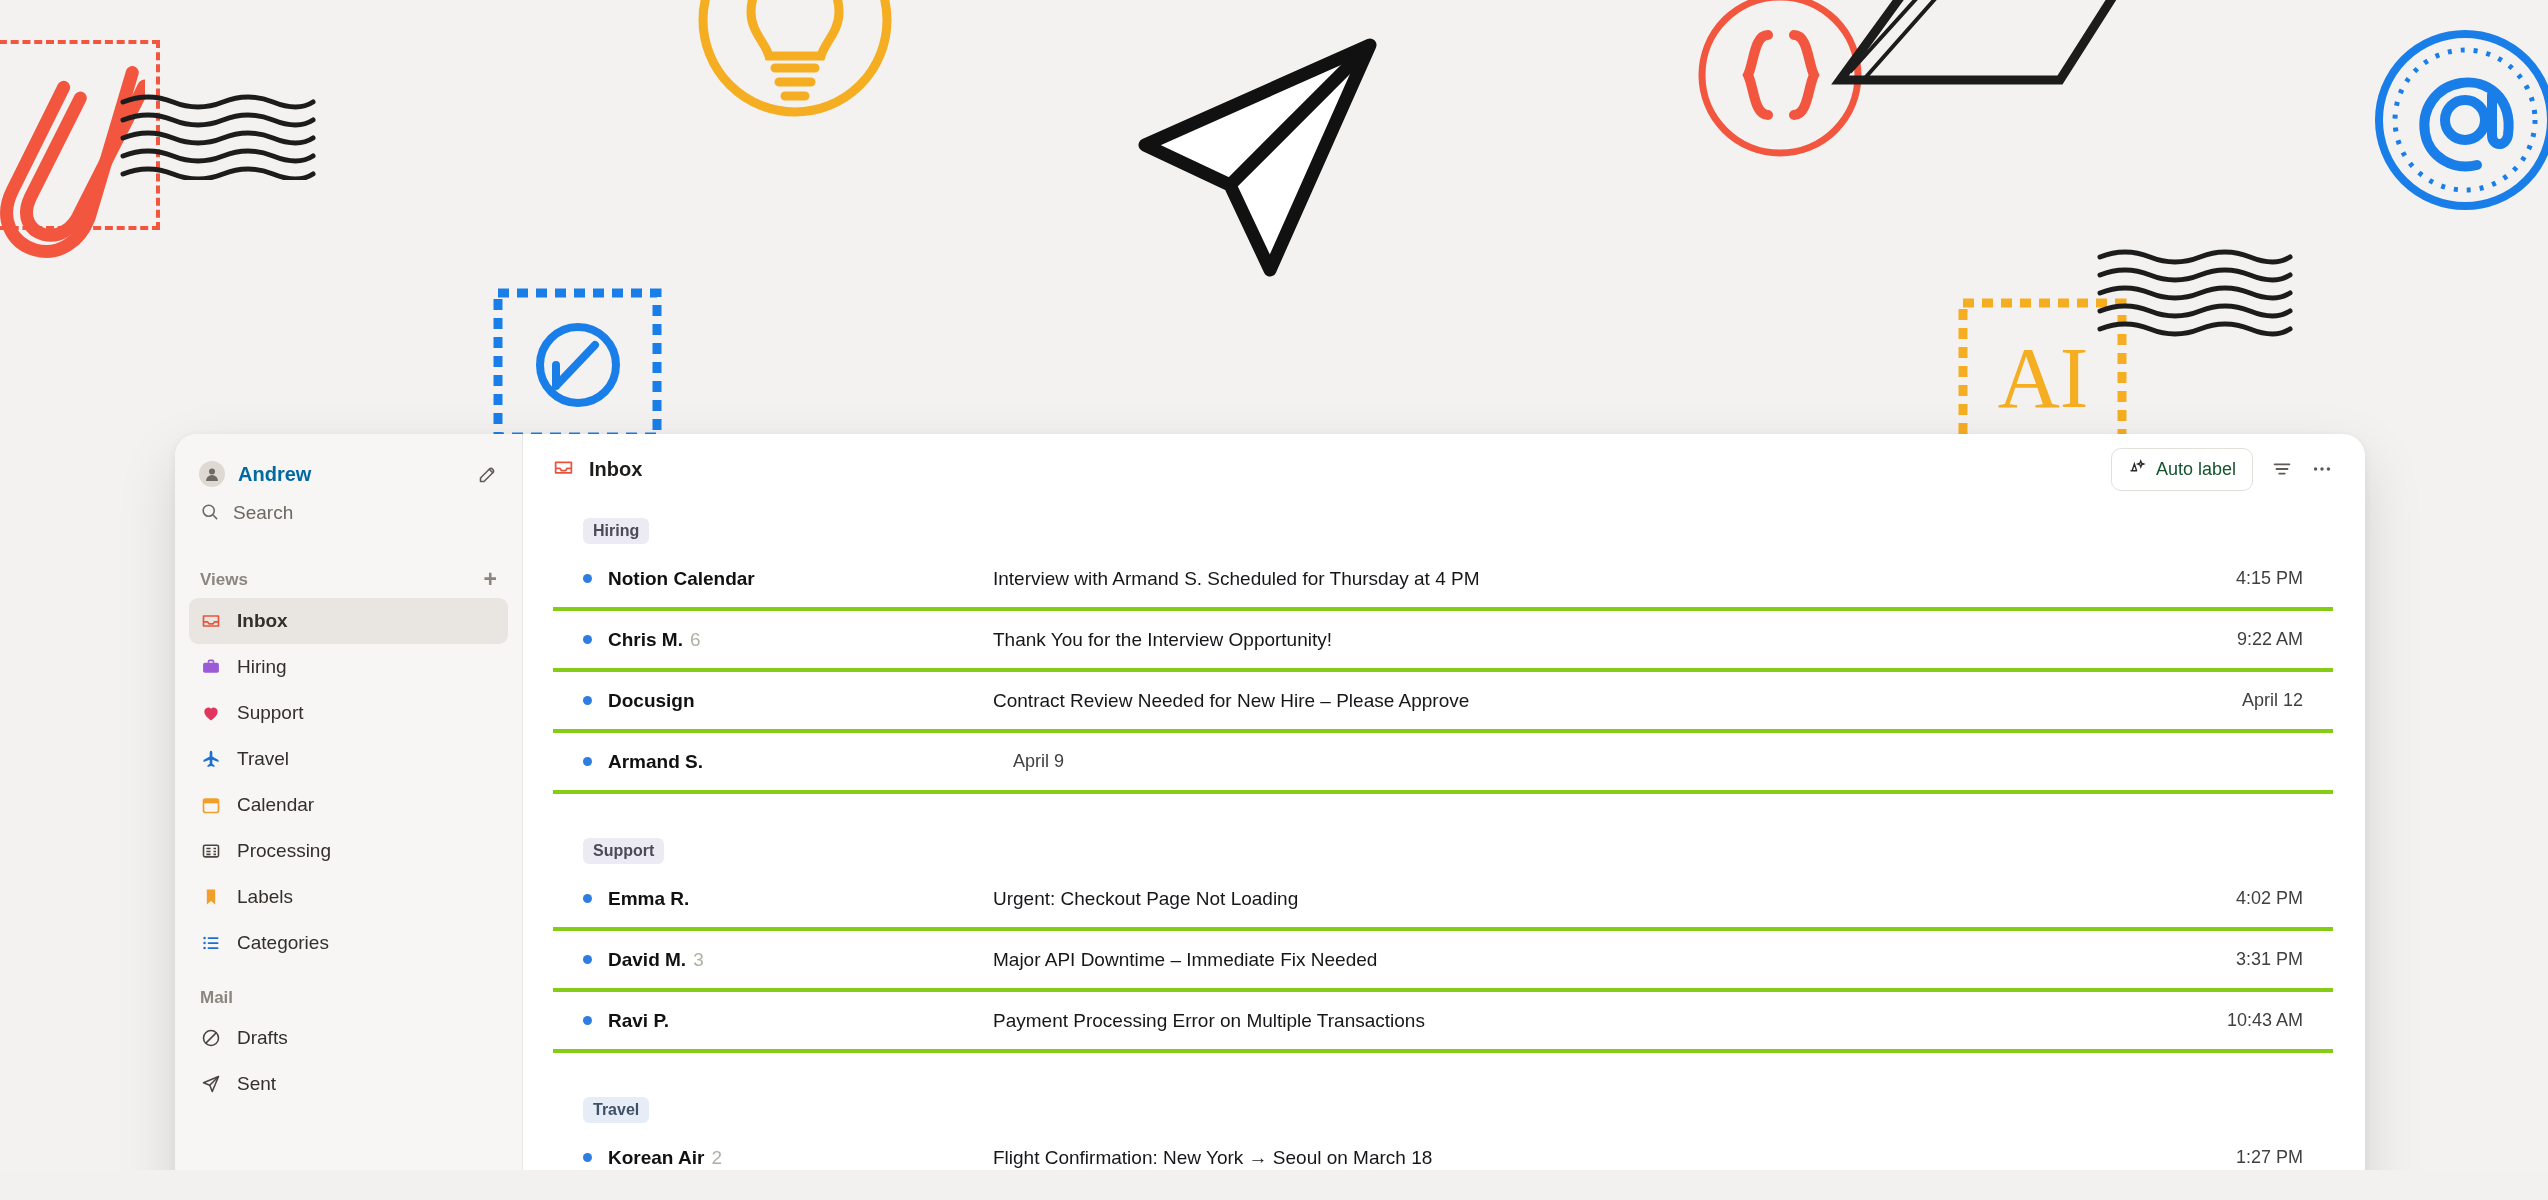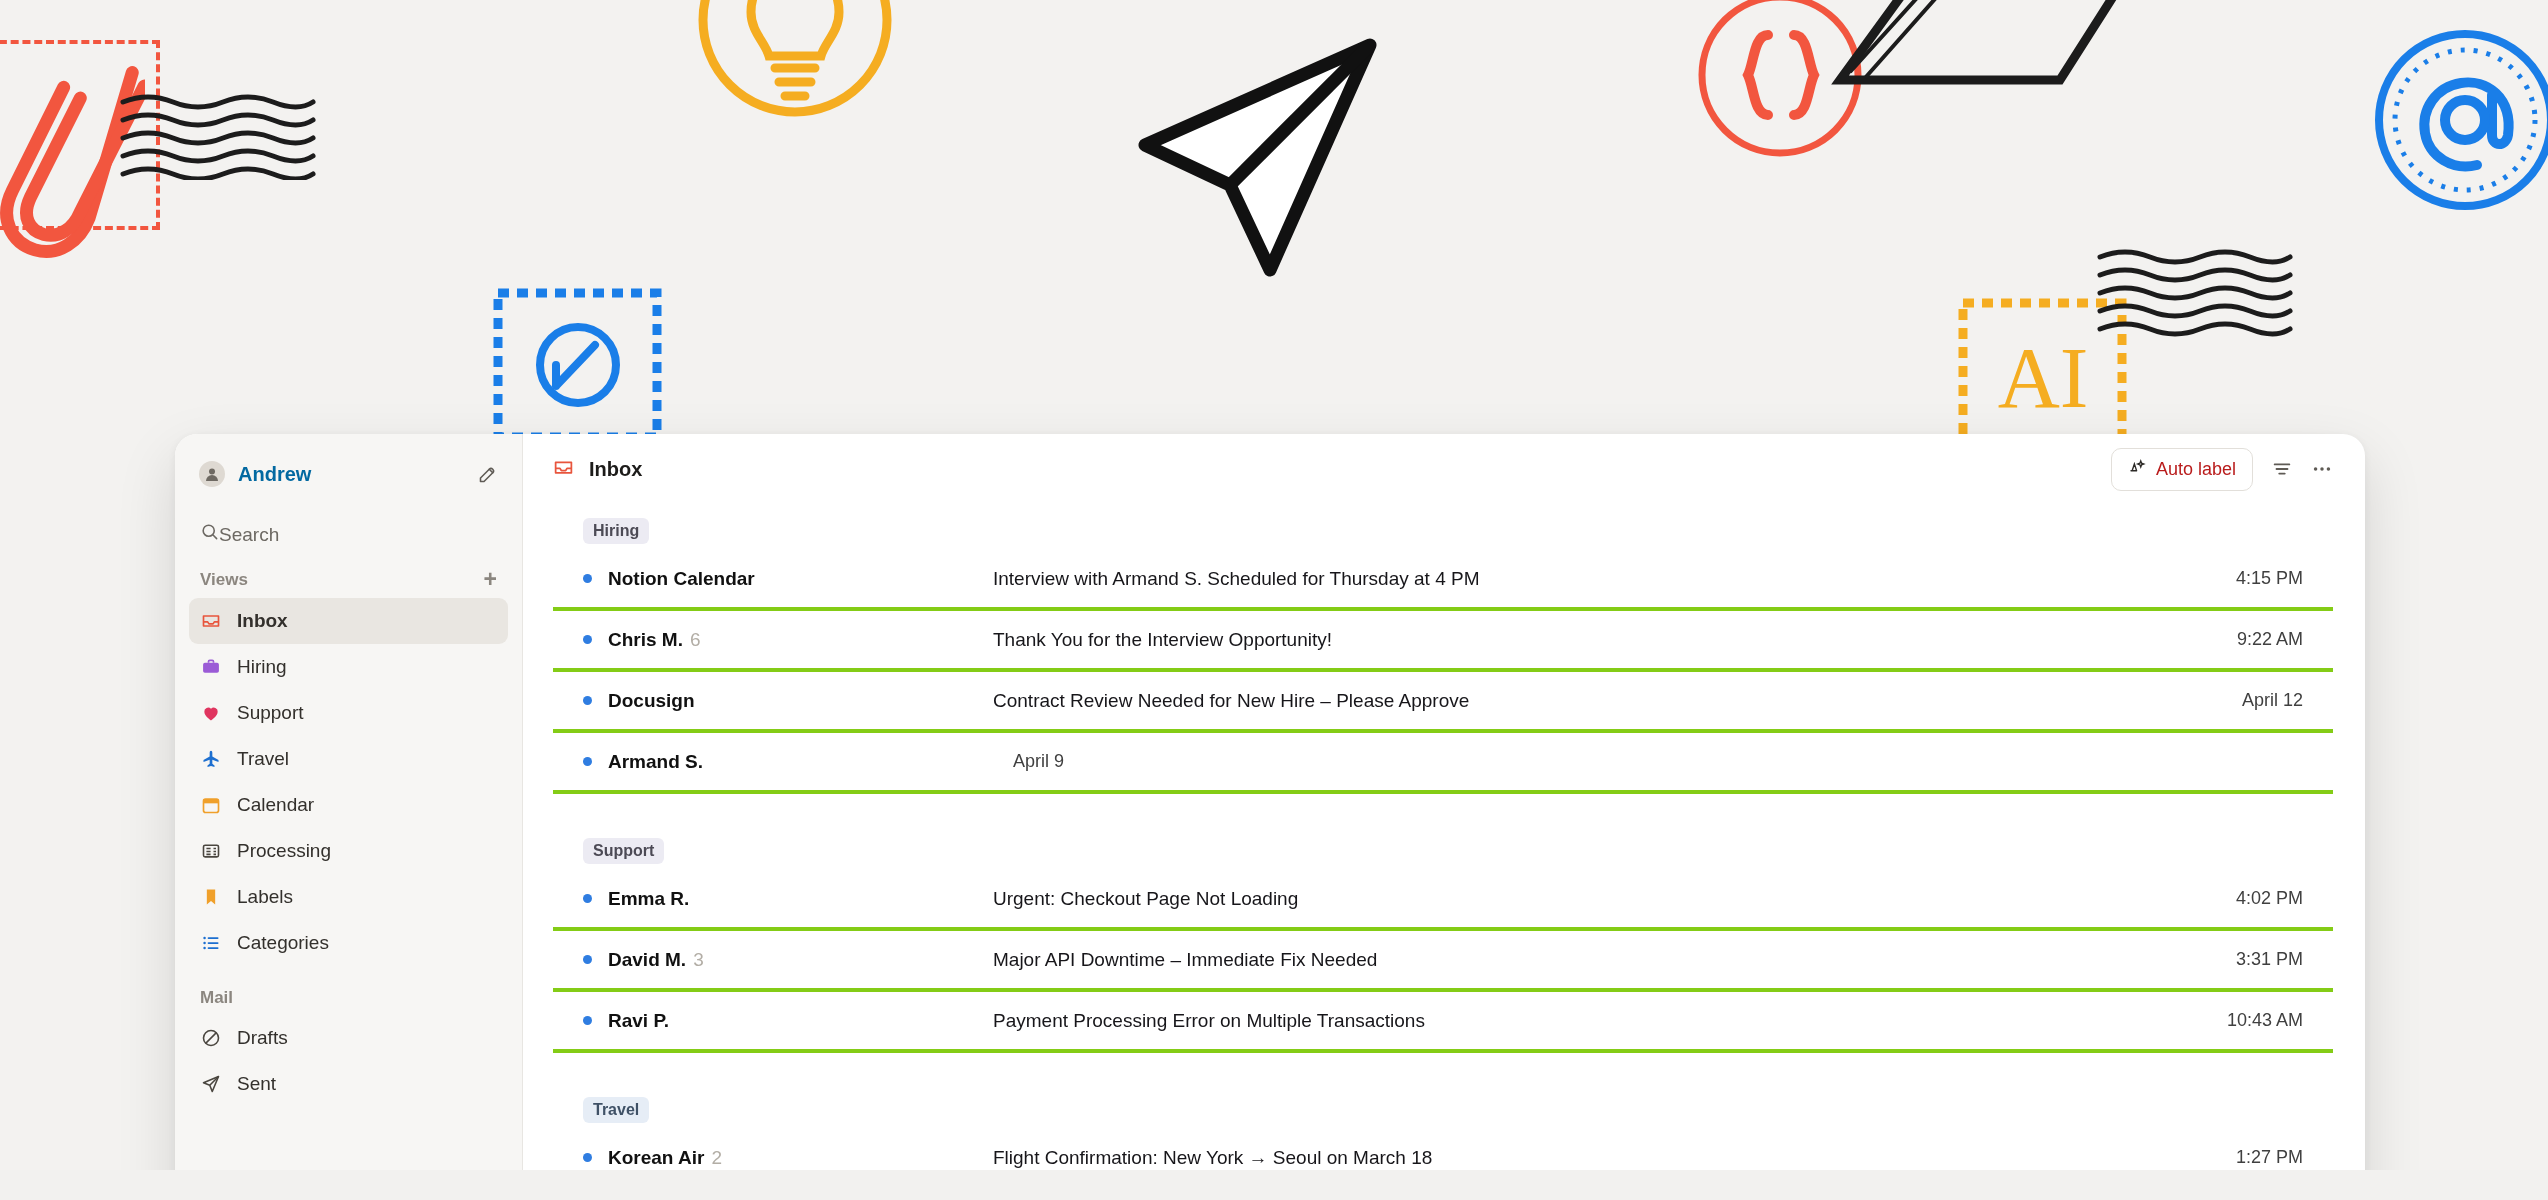--- a/index.html
+++ b/index.html
@@ -65,21 +65,21 @@
   .sb-user { display: flex; align-items: center; gap: 13px; }
   .avatar {
     width: 26px; height: 26px; border-radius: 50%;
     background: #ded9d2; display: flex; align-items: center;
     justify-content: center; font-size: 15px; color: #55514c;
   }
   .sb-name { font-size: 20px; color: #0369a1; font-weight: 600; }
   .compose-icon { color: #5f5b55; display: flex; }
 
   .sb-search {
-    display: flex; align-items: flex-end; 
+    display: flex; align-items: flex-start; gap: 14px;
     height: 44px; padding: 0 11px; margin-top: 4px;
     color: #6c6862; font-size: 19px;
   }
   .sb-search .ph { color: #6c6862; }
 
   .sb-group-head {
     display: flex; align-items: center; justify-content: space-between;
     padding: 0 11px; margin-top: 22px; margin-bottom: 7px;
     color: #8b867f; font-size: 17px; font-weight: 600;
   }
@@ -98,21 +98,21 @@
   .main-head {
     display: flex; align-items: center; justify-content: space-between;
     height: 70px; padding: 0 32px 0 30px;
   }
   .mh-left { display: flex; align-items: center; gap: 15px; }
   .mh-title { font-size: 20px; font-weight: 600; color: #1d1c1a; }
   .mh-right { display: flex; align-items: center; gap: 18px; }
   .btn-auto {
     display: flex; align-items: center; gap: 10px;
     border: 1px solid #e2dfda; border-radius: 10px;
-    padding: 9px 16px; font-size: 18px; color: #b91c1c;
+    padding: 9px 16px; font-size: 18px; color: #14532d;
     background: #fff;
   }
   .icon-btn { color: #5f5b55; display: flex; align-items: center; }
 
   .list { padding: 0 32px 0 30px; }
   .group-label {
     display: inline-block;
     background: #ecebf3; color: #4c4a55;
     font-size: 16px; font-weight: 600;
     border-radius: 6px; padding: 4px 10px;

